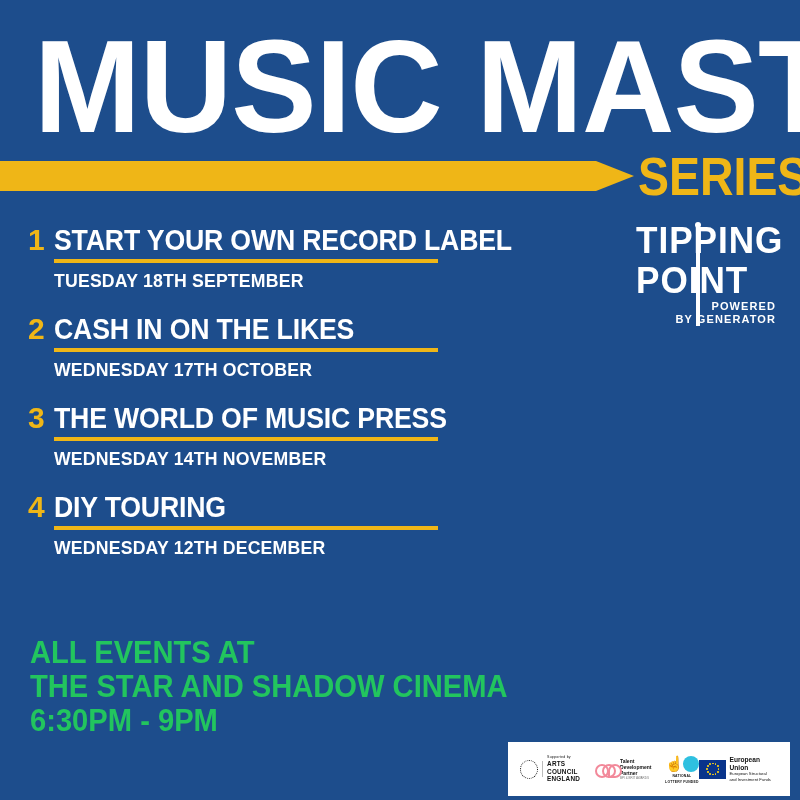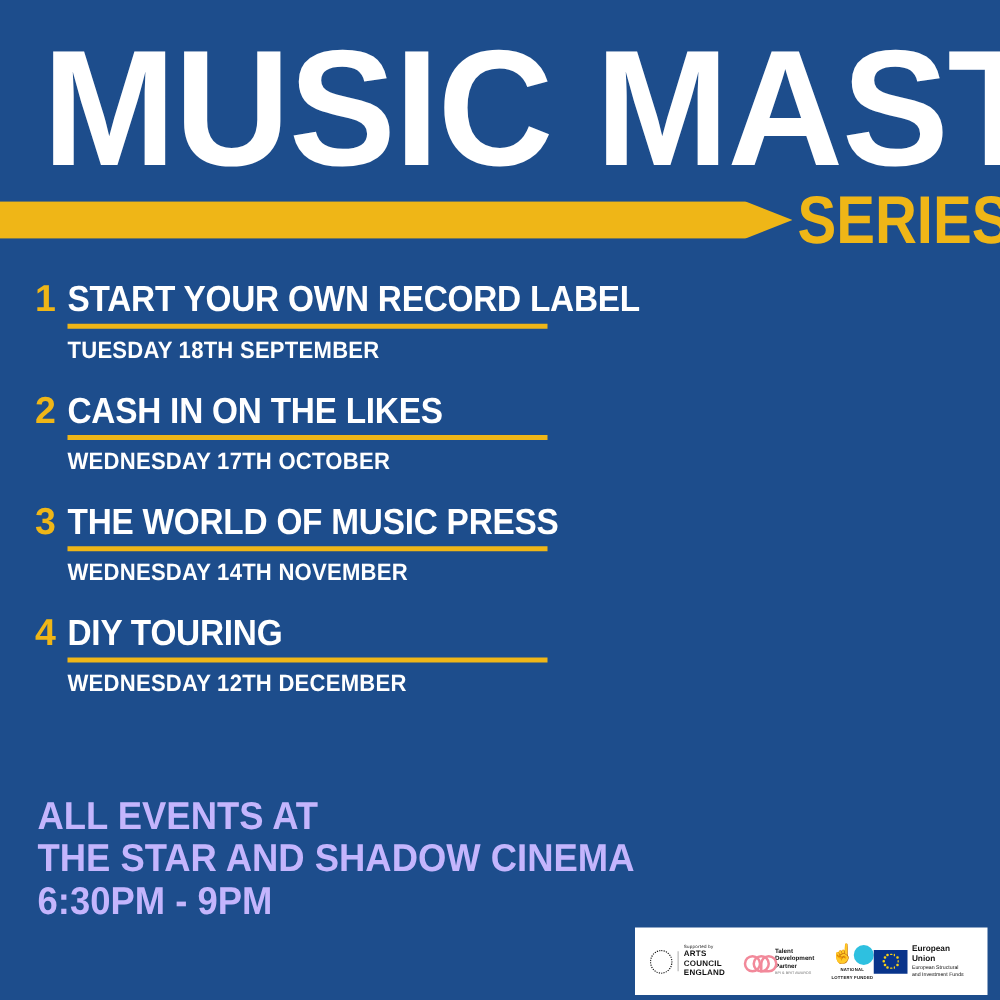--- a/index.html
+++ b/index.html
@@ -164,21 +164,21 @@
     letter-spacing: 1.1px;
     color: #ffffff;
     white-space: nowrap;
   }
 
   
   .venue {
     position: absolute;
     left: 30px;
     top: 636px;
-    color: #c4b5fd;
+    color: #22c55e;
   }
   .venue-line {
     font-weight: bold;
     font-size: 31px;
     line-height: 34px;
     letter-spacing: 0px;
     white-space: nowrap;
     transform: scaleX(0.94);
     transform-origin: left top;
   }
@@ -307,20 +307,30 @@
       <div class="event-head">
         <span class="event-num">4</span>
         <span class="event-title">DIY TOURING</span>
       </div>
       <div class="event-rule"></div>
       <div class="event-date">WEDNESDAY 12TH DECEMBER</div>
     </div>
 
   </div>
 
+  <div class="tp-logo">
+    <div class="tp-dot"></div>
+    <div class="tp-stem"></div>
+    <div class="tp-line">TIPPING</div>
+    <div class="tp-line tp-line2">POINT</div>
+    <div class="tp-sub">
+      <div>POWERED</div>
+      <div>BY GENERATOR</div>
+    </div>
+  </div>
 
   <div class="venue">
     <div class="venue-line">ALL EVENTS AT</div>
     <div class="venue-line">THE STAR AND SHADOW CINEMA</div>
     <div class="venue-line">6:30PM - 9PM</div>
   </div>
 
   <div class="funders">
 
     <div class="funder">

